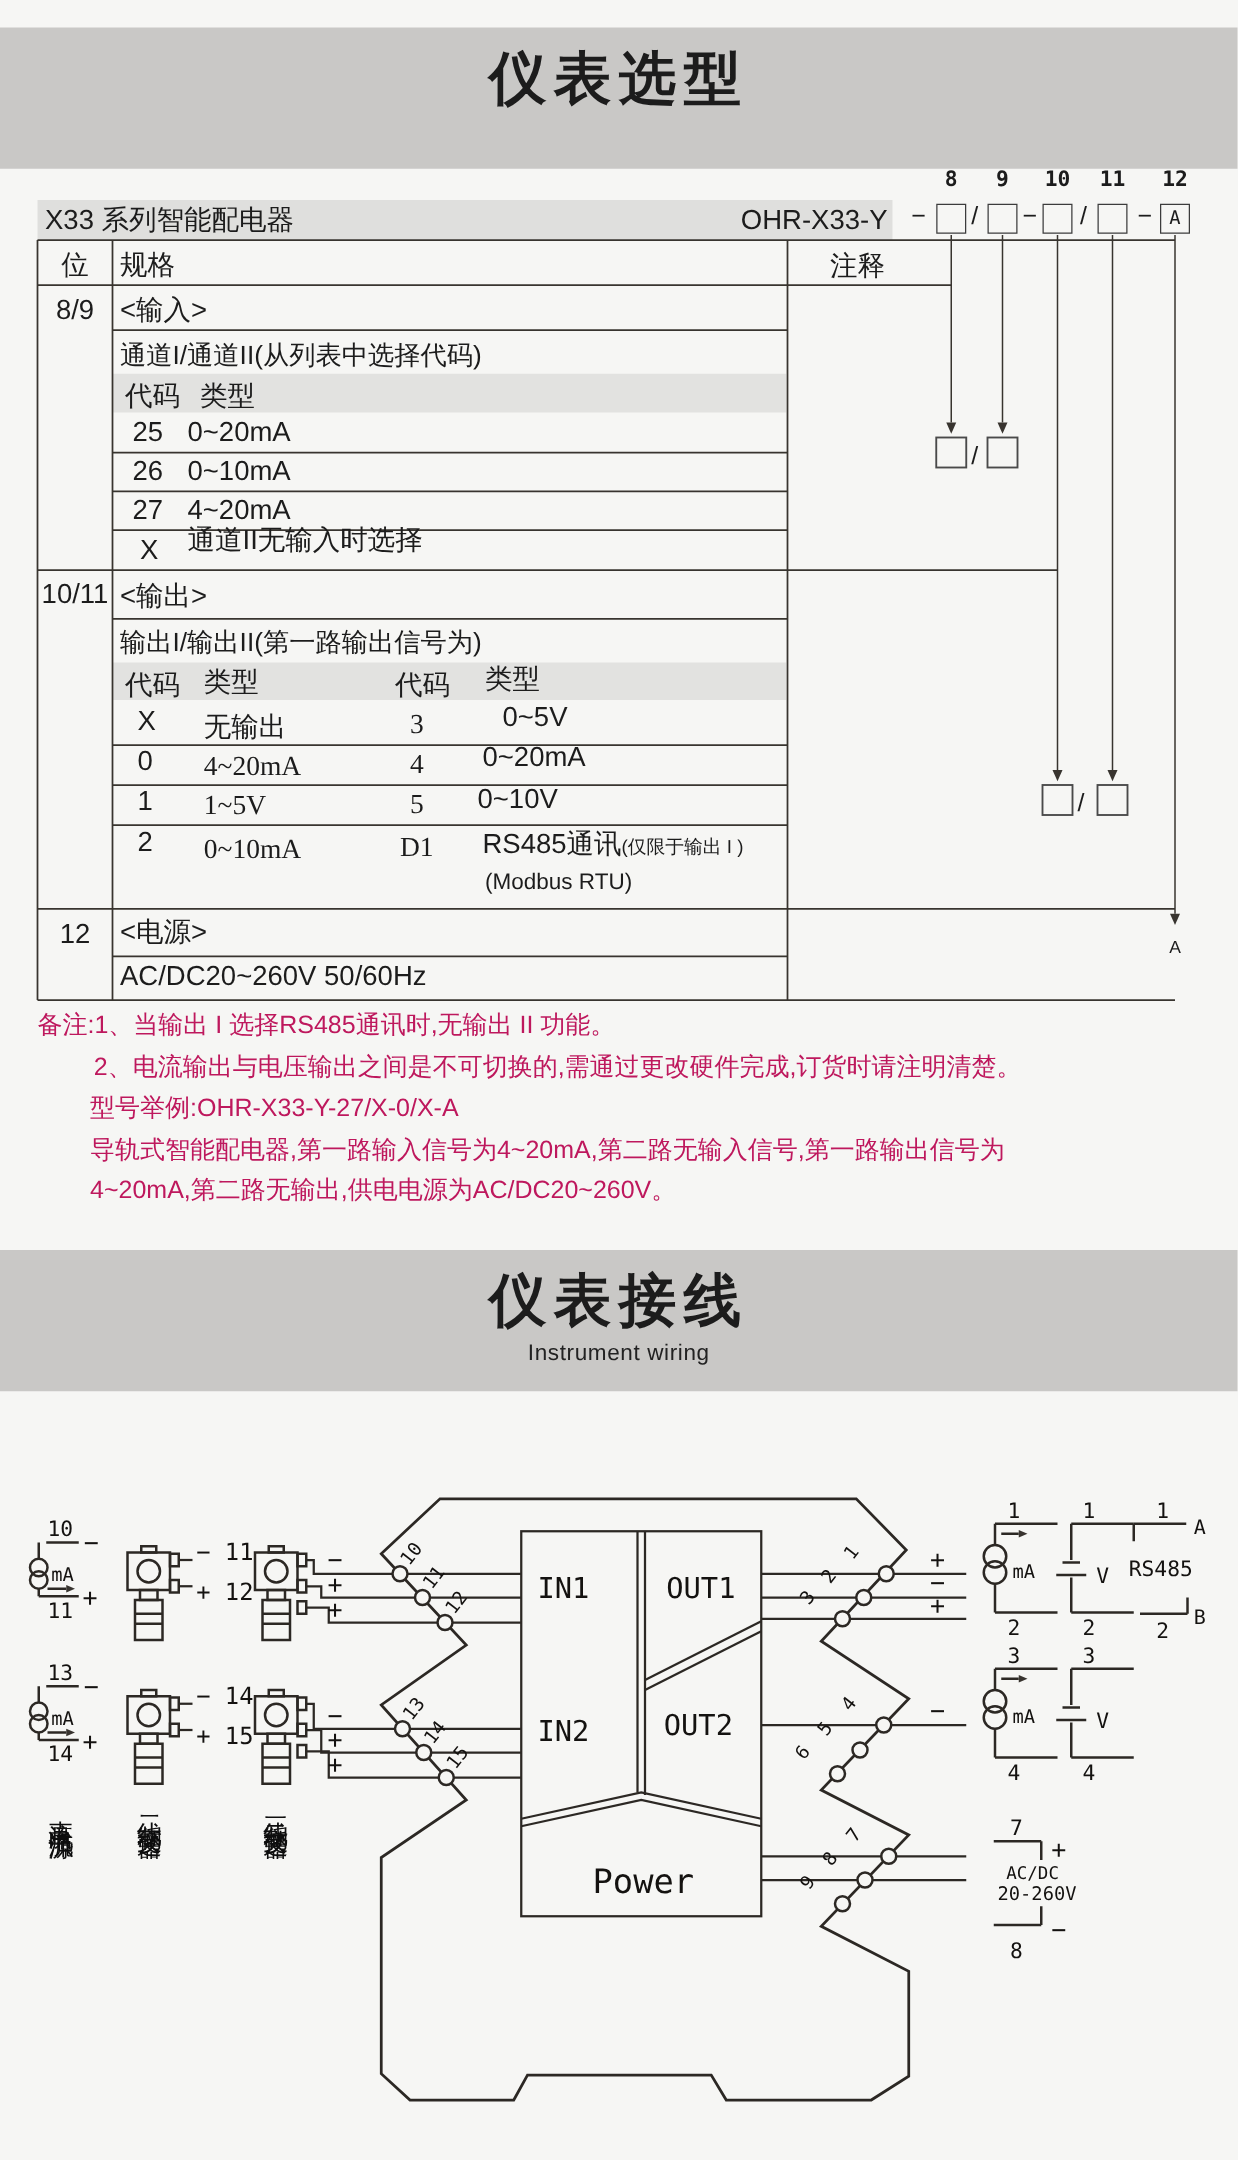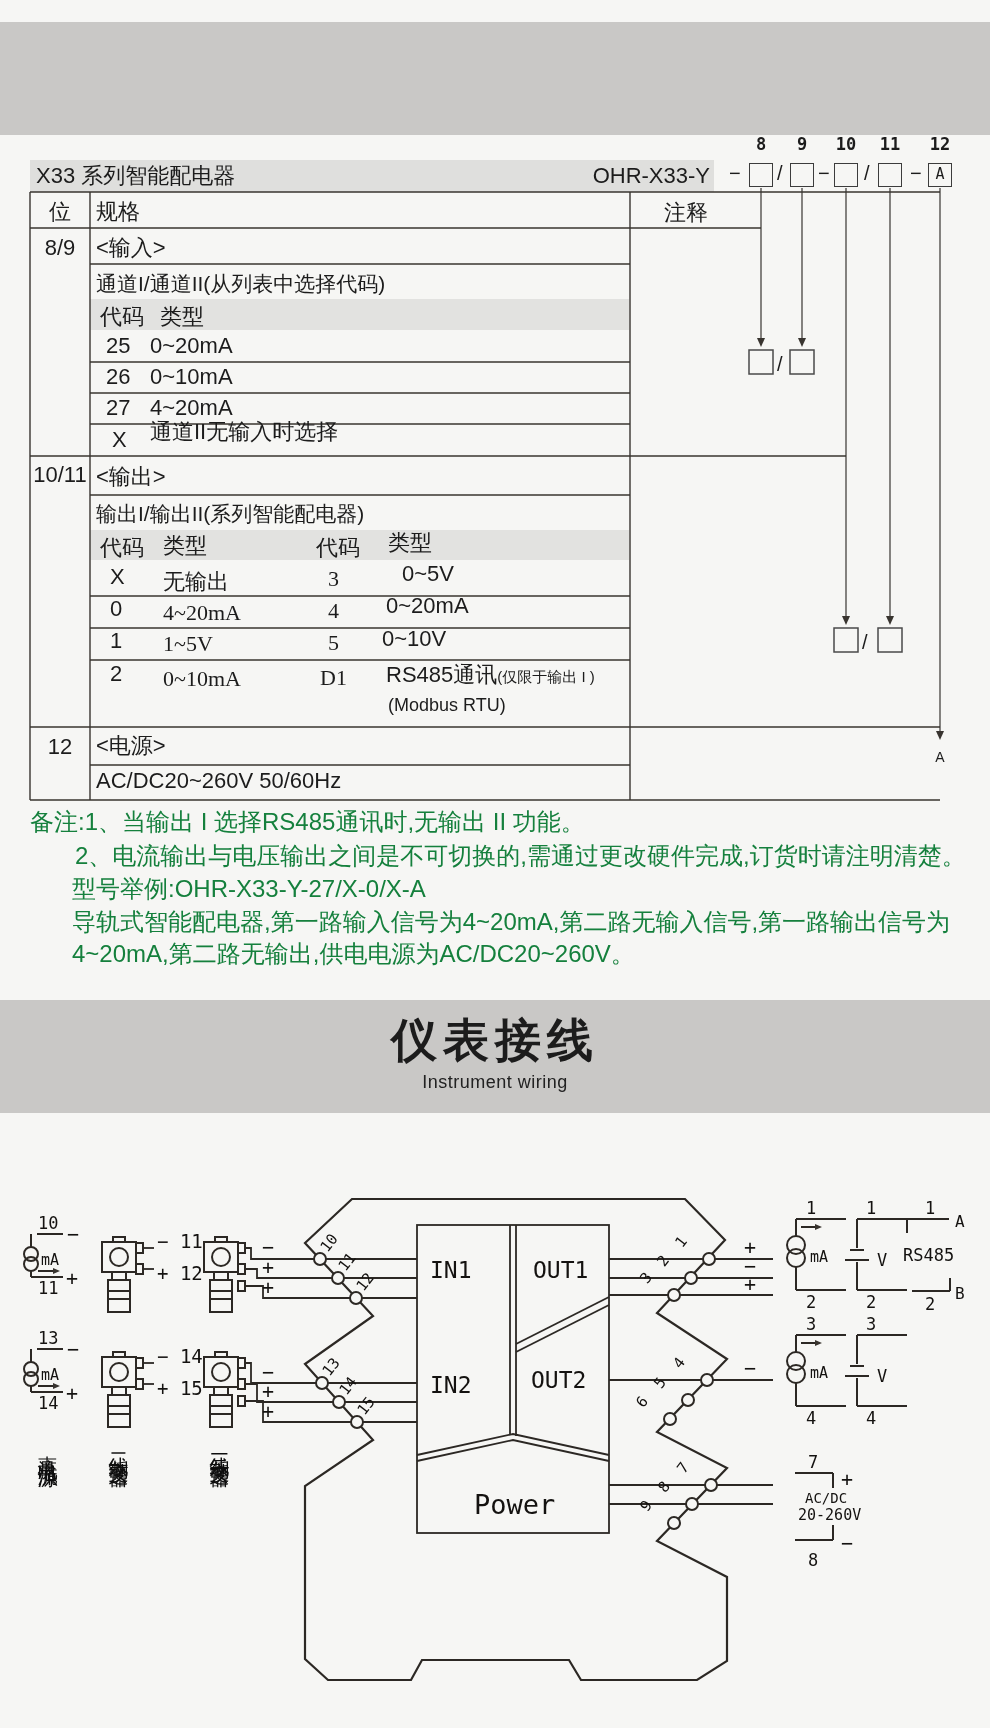--- a/index.html
+++ b/index.html
@@ -8,40 +8,41 @@
   .band-title{font-size:46px;font-weight:bold;letter-spacing:6px;padding-top:10px}
   .band-sub{font-size:18px;color:#222;margin-top:0;letter-spacing:.5px}
   .bar{position:absolute;left:30px;top:160px;width:684px;height:32px;background:#dfdfdd;display:flex;justify-content:space-between;align-items:center;font-size:22px;box-sizing:border-box;padding:0 4px 0 6px}
   .digit{position:absolute;top:134px;width:24px;text-align:center;font-size:17px;font-weight:bold;font-family:"DejaVu Sans Mono",monospace}
   .codebox{position:absolute;top:163px;width:24px;height:24px;border:1.5px solid #3c3c3c;box-sizing:border-box;text-align:center;font-size:15px;line-height:20px;font-family:"DejaVu Sans Mono",monospace}
   .sep{position:absolute;top:162px;font-size:20px}
   .strip{position:absolute;left:90px;width:539px;background:#e2e2e0}
   .t{position:absolute;white-space:nowrap;font-size:22px}
   .tc{text-align:center}
   .serif{font-family:"Liberation Serif",serif}
-  .note{position:absolute;font-size:24px;white-space:nowrap;color:#15803d}
+  .note{position:absolute;font-size:20px;white-space:nowrap;color:#be185d}
   .vcap{position:absolute;writing-mode:vertical-rl;text-orientation:upright;font-size:20px;letter-spacing:3px;color:#0e0e0e}
   svg{position:absolute;left:0}
   .ln{stroke:#38342f;stroke-width:1.4;fill:none}
   .ar{stroke:#38342f;stroke-width:1.2;fill:none}
   .ah{fill:#38342f;stroke:none}
   .bx{stroke:#4a4a4a;stroke-width:1.5;fill:none}
   #sel-svg text{fill:#1c1c1c;font-family:"Liberation Sans",sans-serif}
   #wire .w{stroke:#2c2824;stroke-width:1.8;fill:none}
   #wire .hv{stroke:#2c2824;stroke-width:2.2;fill:none}
   #wire .cir{fill:#f6f6f4;stroke:#2c2824;stroke-width:2}
   #wire .oc{fill:none;stroke:#2c2824;stroke-width:2}
   #wire text{font-family:"DejaVu Sans Mono",monospace;fill:#141210}.f14{font-size:14px}.f15{font-size:15px}.f16{font-size:16px}
   .f17{font-size:17px}.f19{font-size:19px}.f20{font-size:20px}
   .f23{font-size:23px}.f27{font-size:27px}
 </style>
 </head>
 <body>
 
 <div class="band" style="top:22px">
+  <div class="band-title">仪表选型</div>
 </div>
 
 <div class="bar">
   <span>X33 系列智能配电器</span>
   <span>OHR-X33-Y</span>
 </div>
 
 <div class="digit" style="left:749px">8</div>
 <div class="digit" style="left:790px">9</div>
 <div class="digit" style="left:834px">10</div>
@@ -121,21 +122,21 @@
 <div class="t" style="left:150px;top:333px">0~20mA</div>
 <div class="t" style="left:106px;top:364px">26</div>
 <div class="t" style="left:150px;top:364px">0~10mA</div>
 <div class="t" style="left:106px;top:395px">27</div>
 <div class="t" style="left:150px;top:395px">4~20mA</div>
 <div class="t" style="left:112px;top:427px">X</div>
 <div class="t" style="left:150px;top:417px">通道II无输入时选择</div>
 
 <div class="t tc" style="left:30px;top:462px;width:60px">10/11</div>
 <div class="t" style="left:96px;top:462px">&lt;输出&gt;</div>
-<div class="t" style="left:96px;top:500px;font-size:21px">输出I/输出II(系列智能配电器)</div>
+<div class="t" style="left:96px;top:500px;font-size:21px">输出I/输出II(第一路输出信号为)</div>
 <div class="t serif" style="left:100px;top:533px">代码</div>
 <div class="t serif" style="left:163px;top:531px">类型</div>
 <div class="t serif" style="left:316px;top:533px">代码</div>
 <div class="t" style="left:388px;top:528px">类型</div>
 
 <div class="t" style="left:110px;top:564px">X</div>
 <div class="t serif" style="left:163px;top:567px">无输出</div>
 <div class="t serif" style="left:328px;top:566px">3</div>
 <div class="t" style="left:402px;top:561px">0~5V</div>
 

